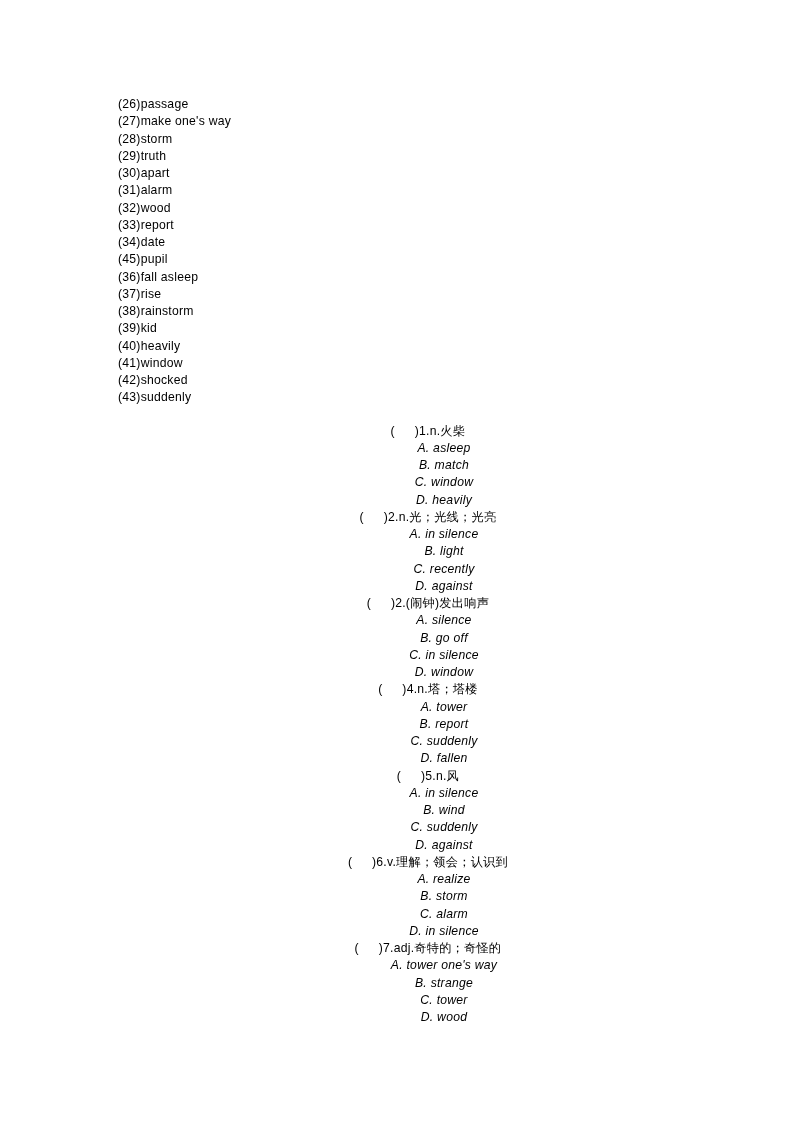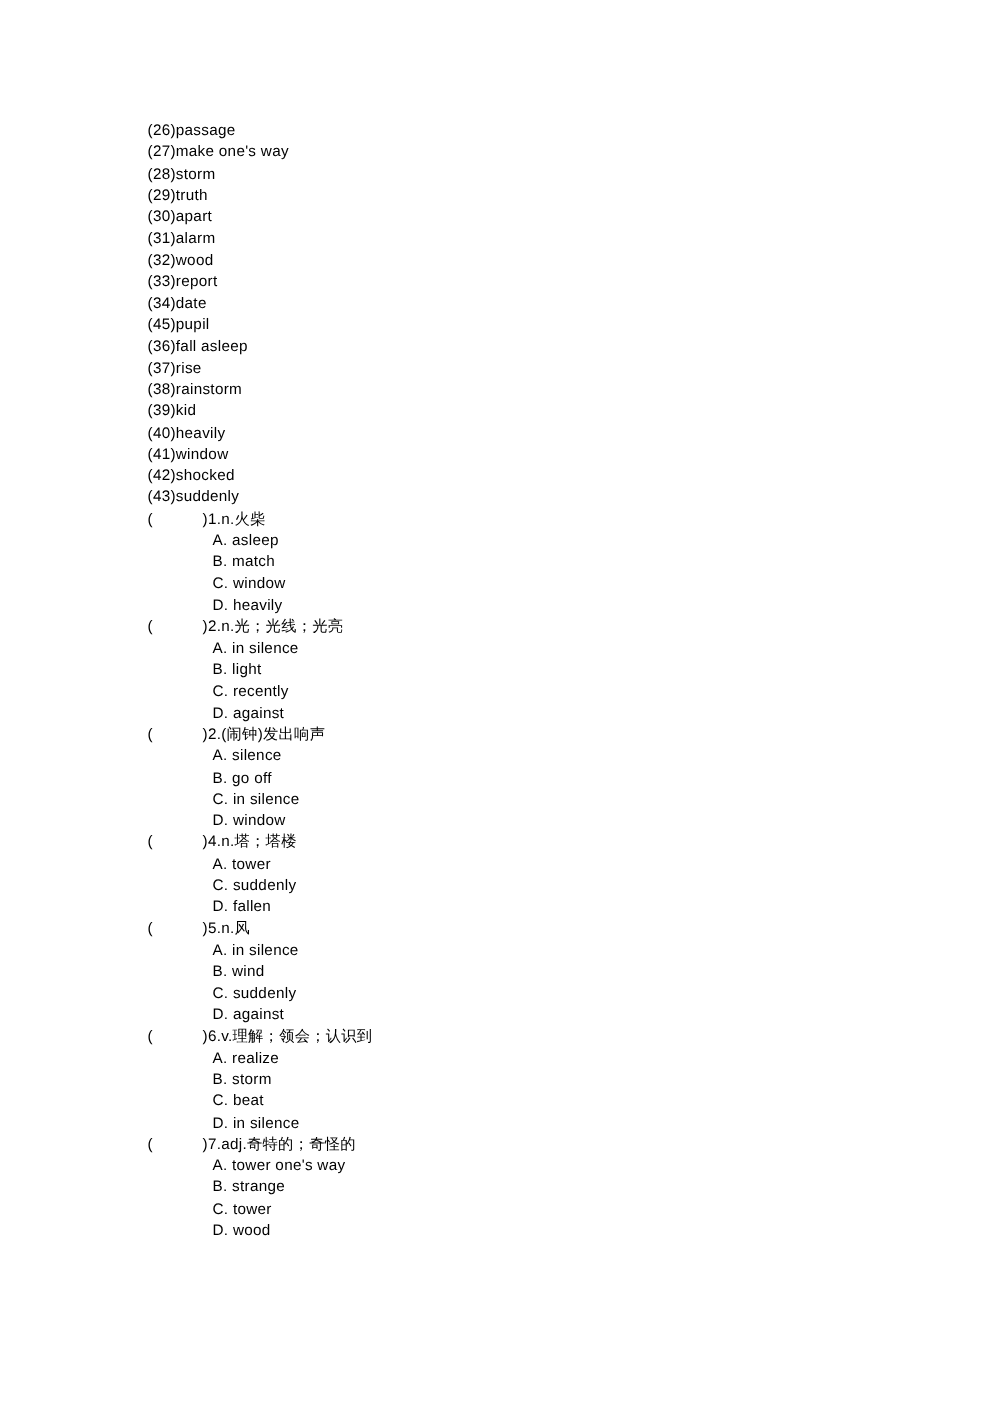--- a/index.html
+++ b/index.html
@@ -38,23 +38,24 @@
     list-style: none;
   }
   .word-item {
     font-size: 12.2px;
     line-height: 17.25px;
     white-space: pre;
     letter-spacing: 0.02em;
   }
   
   .mc-list {
-    margin: 0;
+    margin: 16px;
     padding: 0;
     list-style: none;
+    text-align: center;
   }
   .mc-question {
     font-size: 12.2px;
     line-height: 17.25px;
     white-space: pre;
     letter-spacing: 0.02em;
   }
   .paren-open {
     display: inline-block;
     width: 44px;
@@ -66,20 +67,21 @@
     margin: 0;
     padding: 0;
     list-style: none;
   }
   .mc-option {
     font-size: 12.2px;
     line-height: 17.25px;
     white-space: pre;
     padding-left: 52px;
     letter-spacing: 0.02em;
+    font-style: italic;
   }
 </style>
 </head>
 <body>
 
 <div class="page">
   <div class="content">
 
     <ul class="word-list">
       <li class="word-item">(26)passage</li>
@@ -131,41 +133,42 @@
           <li class="mc-option">B. go off</li>
           <li class="mc-option">C. in silence</li>
           <li class="mc-option">D. window</li>
         </ul>
       </li>
 
       <li>
         <div class="mc-question"><span class="paren-open">(</span><span>)</span><span class="q-stem">4.n.塔；塔楼</span></div>
         <ul class="mc-options">
           <li class="mc-option">A. tower</li>
+          <li class="mc-option">B. report</li>
           <li class="mc-option">C. suddenly</li>
           <li class="mc-option">D. fallen</li>
         </ul>
       </li>
 
       <li>
         <div class="mc-question"><span class="paren-open">(</span><span>)</span><span class="q-stem">5.n.风</span></div>
         <ul class="mc-options">
           <li class="mc-option">A. in silence</li>
           <li class="mc-option">B. wind</li>
           <li class="mc-option">C. suddenly</li>
           <li class="mc-option">D. against</li>
         </ul>
       </li>
 
       <li>
         <div class="mc-question"><span class="paren-open">(</span><span>)</span><span class="q-stem">6.v.理解；领会；认识到</span></div>
         <ul class="mc-options">
           <li class="mc-option">A. realize</li>
           <li class="mc-option">B. storm</li>
-          <li class="mc-option">C. beat</li>
+          <li class="mc-option">C. alarm</li>
           <li class="mc-option">D. in silence</li>
         </ul>
       </li>
 
       <li>
         <div class="mc-question"><span class="paren-open">(</span><span>)</span><span class="q-stem">7.adj.奇特的；奇怪的</span></div>
         <ul class="mc-options">
           <li class="mc-option">A. tower one's way</li>
           <li class="mc-option">B. strange</li>
           <li class="mc-option">C. tower</li>

